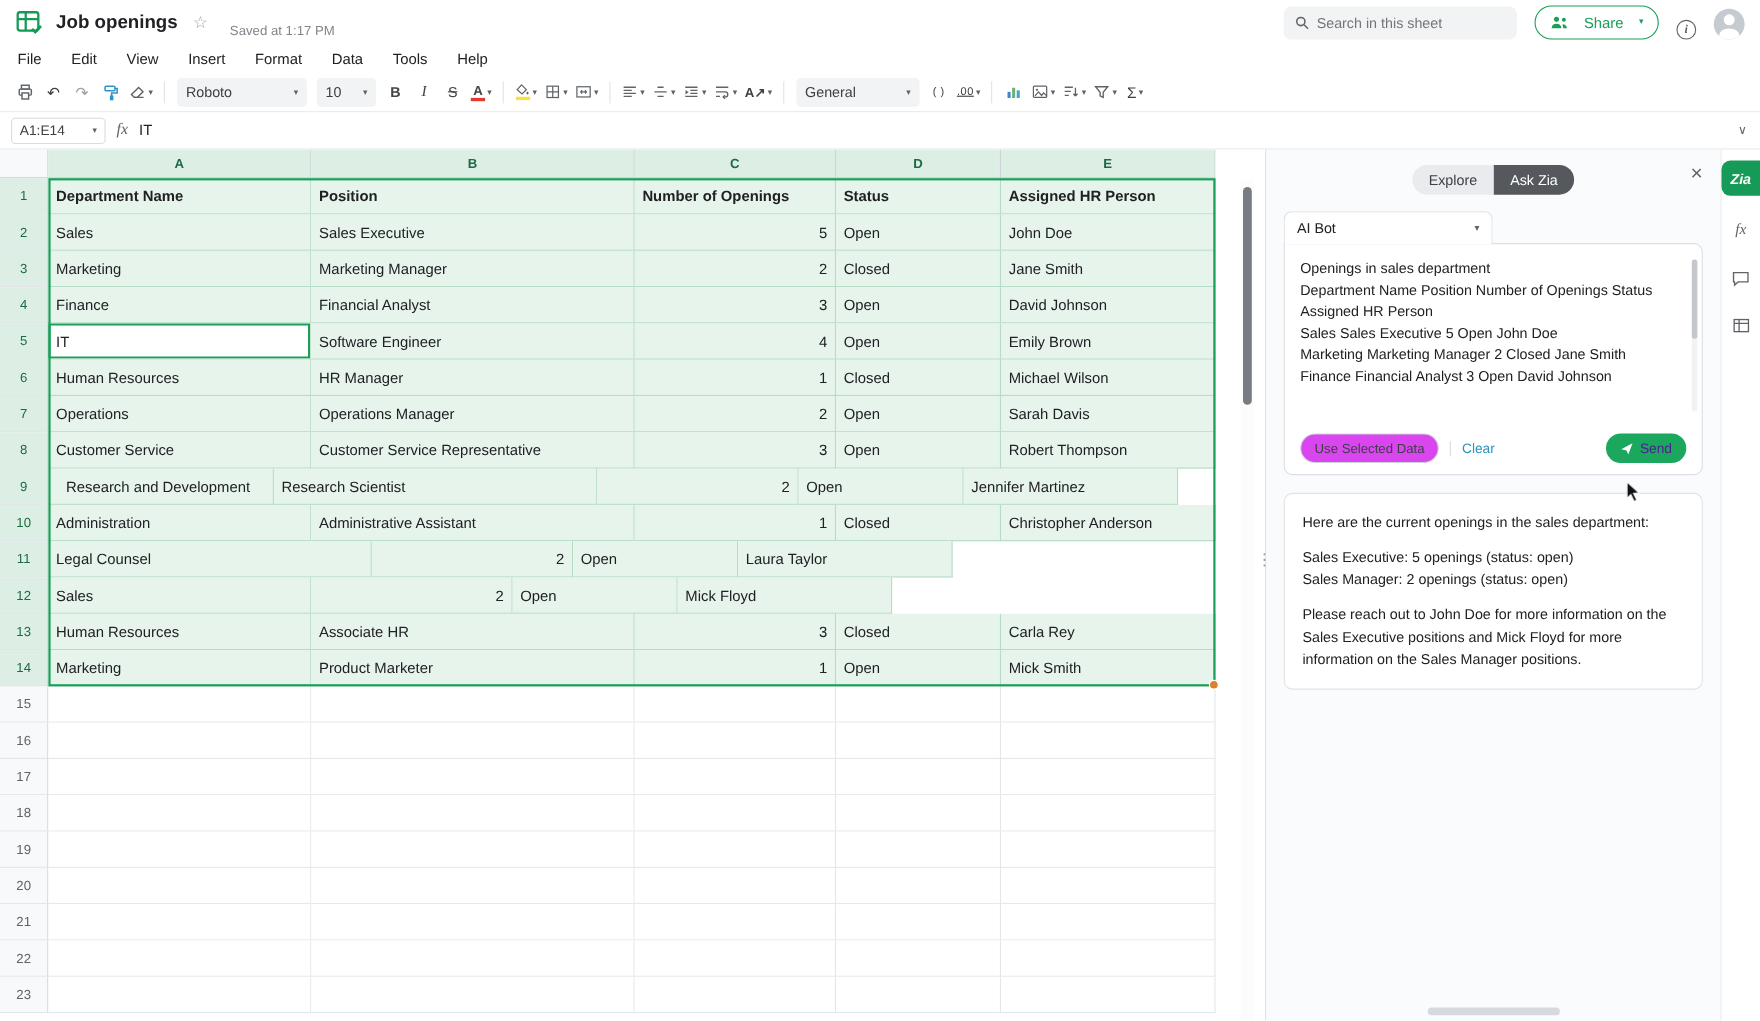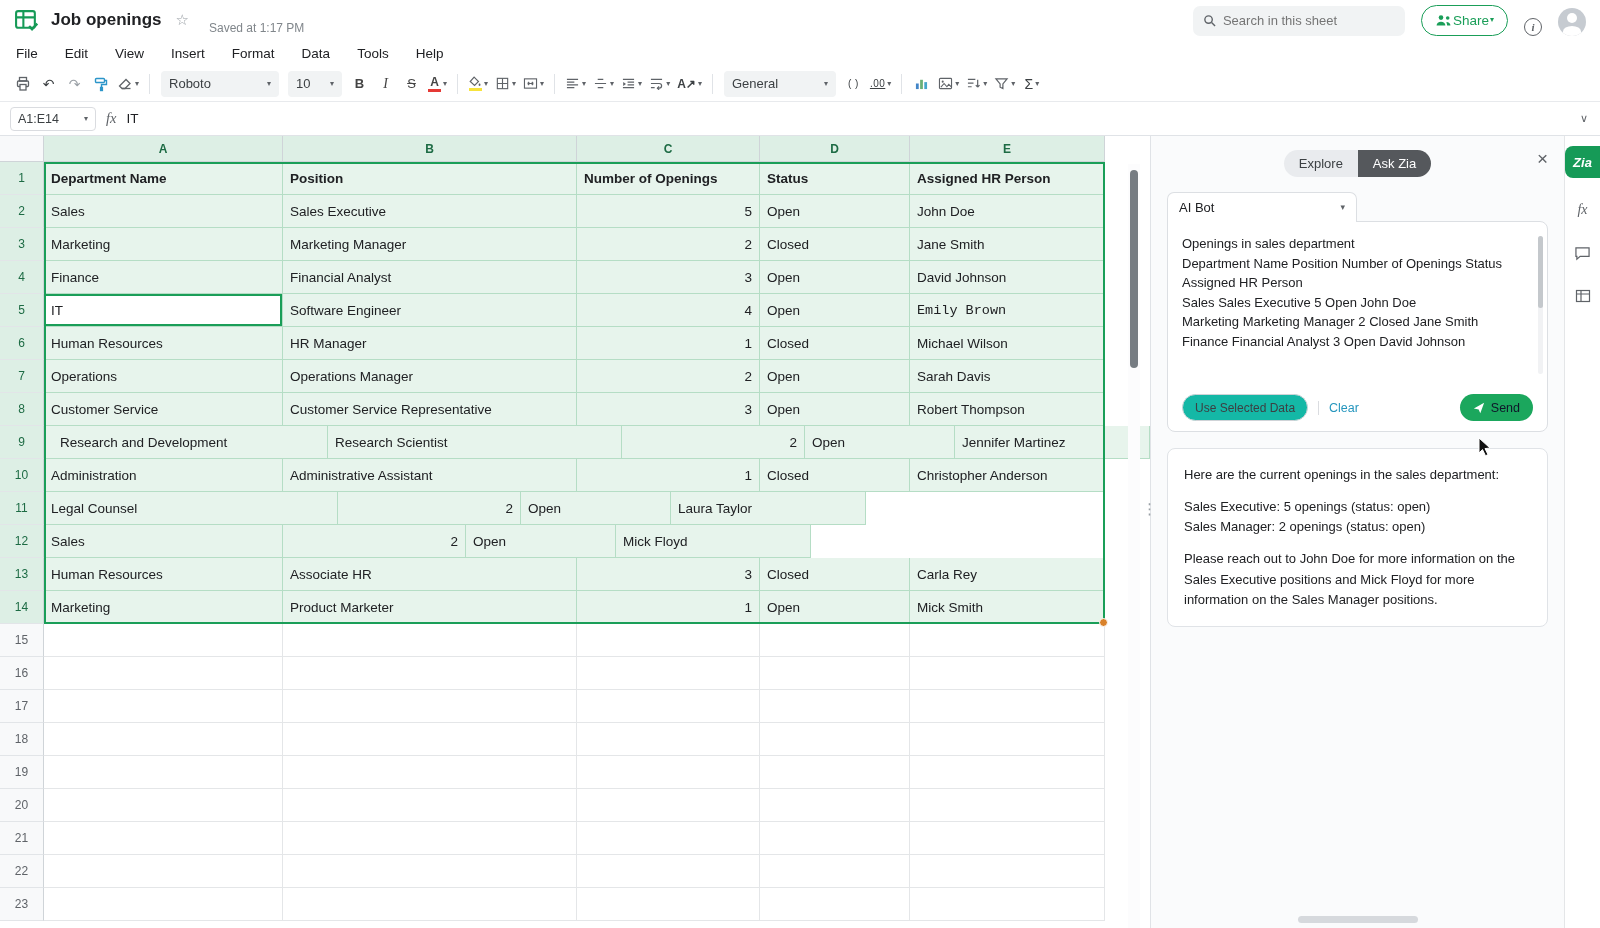--- a/index.html
+++ b/index.html
@@ -8,21 +8,21 @@
   button{background:none;border:none;font-family:inherit;cursor:default;}
 
   
   .topbar{height:40px;display:flex;align-items:center;padding:0 14px;gap:10px;}
   .doc-title{font-size:17px;font-weight:700;margin-left:2px;}
   .star{color:#9aa0a6;font-size:15px;margin-left:4px;}
   .saved{font-size:12px;color:#80868b;margin-left:10px;margin-top:16px;}
   .topbar-right{margin-left:auto;display:flex;align-items:flex-end;gap:16px;}
   .search-box{display:flex;align-items:center;gap:7px;background:#f1f3f4;border-radius:7px;height:30px;width:212px;padding:0 10px;}
   .search-box input{border:0;background:transparent;outline:none;font-size:13px;color:#5f6368;width:100%;font-family:inherit;}
-  .share-btn{display:flex;align-items:center;gap:1px;border:1px solid #1a9e58;color:#1a9e58;border-radius:16px;height:31px;padding:0 13px;font-size:13.5px;background:#fff;}
+  .share-btn{display:flex;align-items:center;gap:14px;border:1px solid #1a9e58;color:#1a9e58;border-radius:16px;height:31px;padding:0 13px;font-size:13.5px;background:#fff;}
   .share-btn .chev{color:#1a9e58;}
   .info-ic{width:18px;height:18px;border:1.5px solid #5f6368;border-radius:50%;color:#5f6368;font-size:11px;display:flex;align-items:center;justify-content:center;font-weight:700;font-family:"Liberation Serif",serif;font-style:italic;}
   .avatar{width:28px;height:28px;border-radius:50%;background:#c6cbd1;position:relative;overflow:hidden;}
   .avatar::before{content:"";position:absolute;width:10px;height:10px;background:#fff;border-radius:50%;left:9px;top:5px;}
   .avatar::after{content:"";position:absolute;width:18px;height:11px;background:#fff;border-radius:50% 50% 0 0;left:5px;top:18px;}
 
   
   .menubar{height:26px;display:flex;align-items:center;padding:0 16px;gap:27px;}
   .menu-item{font-size:13.5px;}
 
@@ -81,25 +81,25 @@
   .seg-item.active{background:#55585c;color:#fff;border-radius:0 14px 14px 0;}
   .panel-close{position:absolute;right:0;top:1px;font-size:19px;color:#5f6368;line-height:1;}
   .bot-select{margin-top:14px;width:190px;height:30px;background:#fff;border:1px solid #dcdfe3;border-bottom:none;border-radius:7px 7px 0 0;display:flex;align-items:center;justify-content:space-between;padding:0 11px;font-size:13px;position:relative;z-index:2;}
   .bot-select .chev{font-size:9px;}
   .query-card{background:#fff;border:1px solid #dcdfe3;border-radius:0 8px 8px 8px;position:relative;padding:12px 14px 10px;margin-top:-1px;}
   .query-scroll{min-height:148px;font-size:13px;line-height:1.5;padding-right:24px;overflow:hidden;}
   .q-title{}
   .q-scrollbar{position:absolute;right:4px;top:14px;width:5px;height:138px;background:#f1f2f4;border-radius:3px;}
   .q-thumb{position:absolute;top:0;left:0;width:5px;height:72px;background:#c4c8cc;border-radius:3px;}
   .query-footer{display:flex;align-items:center;gap:10px;margin-top:12px;}
-  .use-btn{border:1px solid #cfd3d7;background:#14b8a6;border-radius:14px;height:27px;padding:0 12px;font-size:12px;color:#3c4043;}
+  .use-btn{border:1px solid #cfd3d7;background:#d946ef;border-radius:14px;height:27px;padding:0 12px;font-size:12px;color:#3c4043;}
   .vbar{width:1px;height:14px;background:#dadce0;}
   .clear-link{color:#2596be;font-size:12.5px;}
   .fspacer{flex:1;}
-  .send-btn{display:flex;align-items:center;gap:6px;background:#1ba75d;color:#0f172a;border-radius:14px;height:27px;padding:0 13px;font-size:12.5px;}
+  .send-btn{display:flex;align-items:center;gap:6px;background:#1ba75d;color:#4c1d95;border-radius:14px;height:27px;padding:0 13px;font-size:12.5px;}
   .response-card{background:#fff;border:1px solid #e0e3e7;border-radius:8px;margin-top:16px;padding:16px;font-size:13px;line-height:1.55;color:#202124;}
   .rpara{margin-bottom:12px;}
   .rpara:last-child{margin-bottom:0;}
   .panel-hscroll{position:absolute;bottom:5px;left:50%;transform:translateX(-50%);width:120px;height:7px;border-radius:4px;background:#d6d9dd;}
 
   
   .right-strip{width:36px;flex:0 0 36px;border-left:1px solid #e4e6e8;background:#fff;display:flex;flex-direction:column;align-items:center;padding-top:10px;}
   .zia-badge{width:35px;height:32px;background:#169a57;color:#fff;font-weight:700;font-size:13px;font-style:italic;display:flex;align-items:center;justify-content:center;border-radius:8px 0 0 8px;align-self:flex-end;}
   .strip-fx{margin-top:24px;color:#5f6368;font-size:14px;font-style:italic;font-family:"Liberation Serif",serif;}
   .strip-ic{margin-top:28px;color:#5f6368;display:flex;}
@@ -367,21 +367,21 @@
           <div class="cell sel num" style="width: 183px;">3</div>
           <div class="cell sel" style="width: 150px;">Open</div>
           <div class="cell sel" style="width: 195px;">David Johnson</div>
         </div>
         <div class="grow">
           <div class="row-h selh">5</div>
           <div class="cell sel active" style="width: 239px;">IT</div>
           <div class="cell sel" style="width: 294px;">Software Engineer</div>
           <div class="cell sel num" style="width: 183px;">4</div>
           <div class="cell sel" style="width: 150px;">Open</div>
-          <div class="cell sel" style="width: 195px; font-family: Liberation Mono, monospace;">Emily Brown</div>
+          <div class="cell sel" style="width: 195px;">Emily Brown</div>
         </div>
         <div class="grow">
           <div class="row-h selh">6</div>
           <div class="cell sel" style="width: 239px;">Human Resources</div>
           <div class="cell sel" style="width: 294px;">HR Manager</div>
           <div class="cell sel num" style="width: 183px;">1</div>
           <div class="cell sel" style="width: 150px;">Closed</div>
           <div class="cell sel" style="width: 195px;">Michael Wilson</div>
         </div>
         <div class="grow">
@@ -395,21 +395,21 @@
         <div class="grow">
           <div class="row-h selh">8</div>
           <div class="cell sel" style="width: 239px;">Customer Service</div>
           <div class="cell sel" style="width: 294px;">Customer Service Representative</div>
           <div class="cell sel num" style="width: 183px;">3</div>
           <div class="cell sel" style="width: 150px;">Open</div>
           <div class="cell sel" style="width: 195px;">Robert Thompson</div>
         </div>
         <div class="grow">
           <div class="row-h selh">9</div>
-          <div class="cell sel" style="width: 284px; padding-left: 16px;">Research and Development</div>
+          <div class="cell sel" style="width: 205px; padding-left: 16px;">Research and Development</div>
           <div class="cell sel" style="width: 294px;">Research Scientist</div>
           <div class="cell sel num" style="width: 183px;">2</div>
           <div class="cell sel" style="width: 150px;">Open</div>
           <div class="cell sel" style="width: 195px;">Jennifer Martinez</div>
         </div>
         <div class="grow">
           <div class="row-h selh">10</div>
           <div class="cell sel" style="width: 239px;">Administration</div>
           <div class="cell sel" style="width: 294px;">Administrative Assistant</div>
           <div class="cell sel num" style="width: 183px;">1</div>

